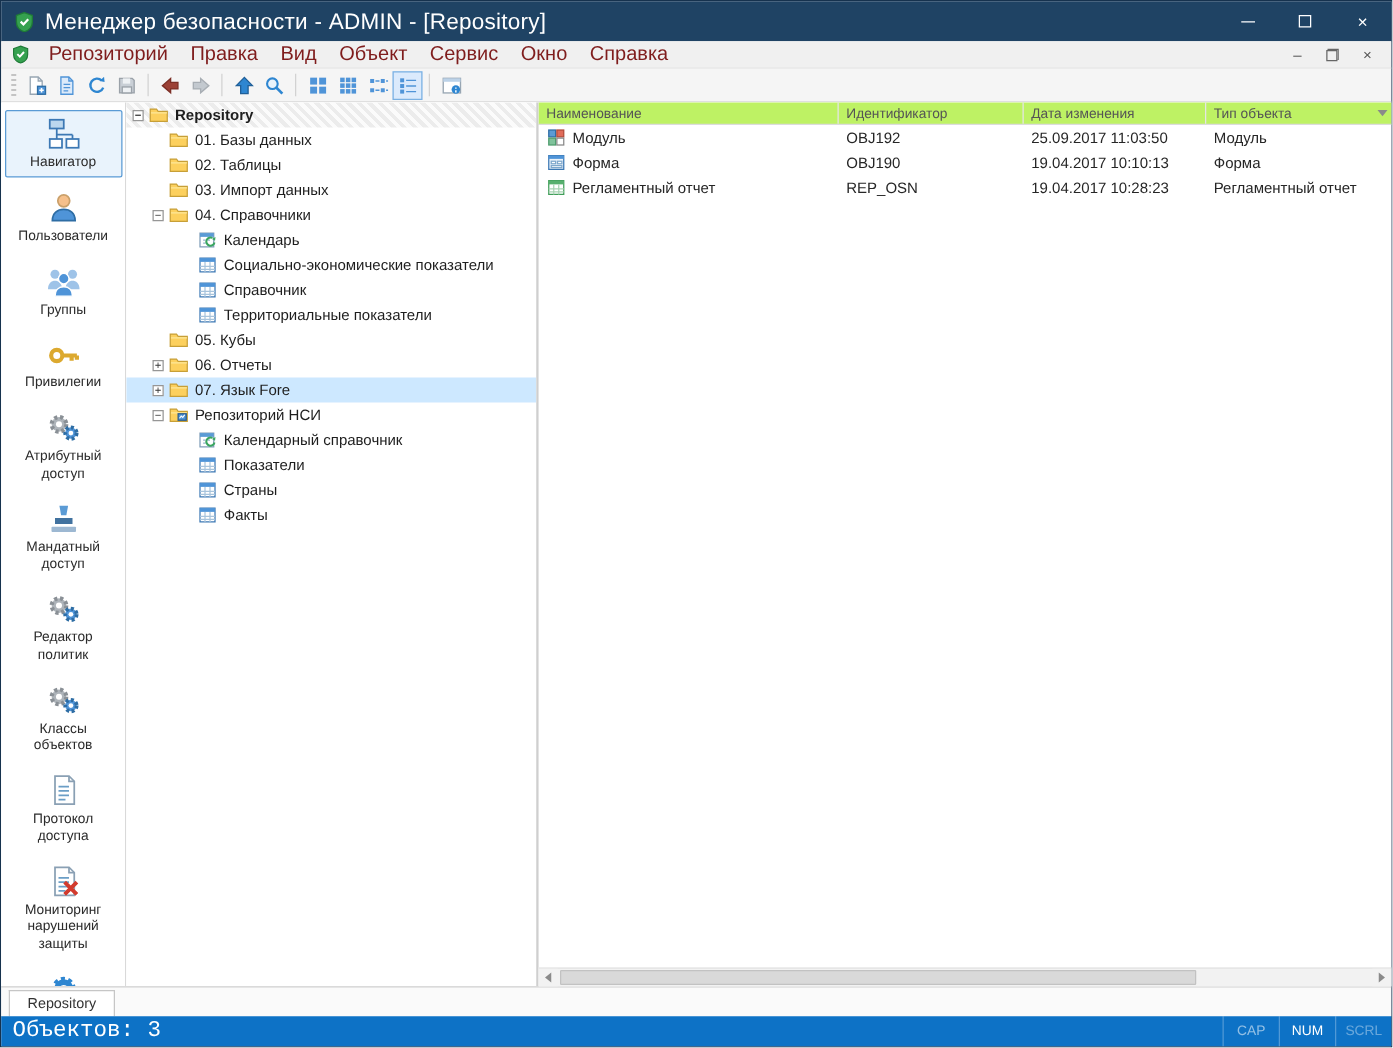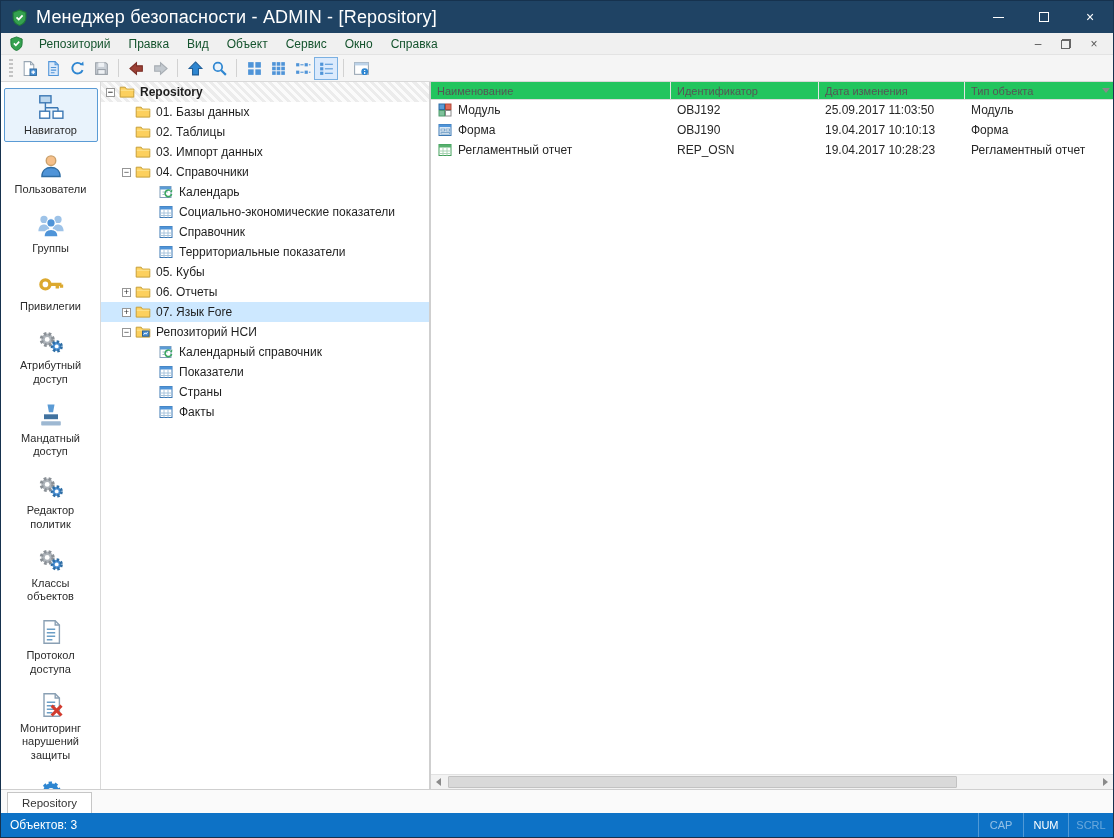--- a/index.html
+++ b/index.html
@@ -12,21 +12,21 @@
   .titlebar .app-ic{width:17px;height:17px;margin-right:8px;flex:0 0 auto;}
   .titlebar .title{font-size:18px;letter-spacing:.2px;white-space:nowrap;}
   .win-controls{margin-left:auto;display:flex;height:100%;}
   .wbtn{width:46px;height:100%;display:flex;align-items:center;justify-content:center;color:#fff;font-size:14px;cursor:default;}
   .wbtn .min-glyph{display:block;width:11px;height:0;border-bottom:1px solid #fff;}
   .wbtn .max-glyph{display:block;width:10px;height:10px;border:1px solid #fff;}
 
   
   .menubar{flex:0 0 22px;background:#f0f0f0;display:flex;align-items:center;padding-left:6px;border-bottom:1px solid #e3e3e3;}
   .menubar .mdi-ic{width:15px;height:15px;margin:0 6px 0 2px;}
-  .mitem{padding:0 9px;height:100%;display:flex;align-items:center;color:#14532d;font-size:12px;cursor:default;}
+  .mitem{padding:0 9px;height:100%;display:flex;align-items:center;color:#7f1d1d;font-size:16px;cursor:default;}
   .mdi-controls{margin-left:auto;display:flex;align-items:center;padding-right:6px;gap:2px;}
   .mdibtn{width:26px;height:18px;display:flex;align-items:center;justify-content:center;color:#555;font-size:12px;}
   .mdi-restore-glyph{position:relative;width:10px;height:10px;}
   .mdi-restore-glyph::before{content:"";position:absolute;top:0;right:0;width:7px;height:7px;border:1px solid #666;}
   .mdi-restore-glyph::after{content:"";position:absolute;bottom:0;left:0;width:7px;height:7px;border:1px solid #666;background:#f0f0f0;}
 
   
   .toolbar{flex:0 0 27px;background:#f5f5f5;display:flex;align-items:center;padding:0 4px;border-bottom:1px solid #d8d8d8;}
   .grip{width:4px;height:18px;margin:0 4px;background:repeating-linear-gradient(to bottom,#c4c4c4 0 2px,transparent 2px 4px);}
   .tsep{width:1px;height:18px;background:#d2d2d2;margin:0 5px;}
@@ -51,21 +51,21 @@
   .trow.lvl2{padding-left:44px;}
   .trow.root{font-weight:bold;background:repeating-linear-gradient(45deg,#ececec 0 3px,#fbfbfb 3px 6px);}
   .trow.sel{background:#cde8ff;}
   .exp{flex:0 0 9px;height:9px;border:1px solid #969696;background:#fff;font-size:9px;line-height:7px;text-align:center;color:#333;margin-right:4px;}
   .exp:empty{visibility:hidden;}
   .tic16{width:16px;height:16px;margin-right:5px;flex:0 0 auto;}
   .tlabel{font-size:12px;color:#1e1e1e;}
 
   
   .listpanel{flex:1 1 auto;display:flex;flex-direction:column;position:relative;background:#fff;min-width:0;}
-  .lheader{flex:0 0 18px;display:flex;background:#22c55e;border-bottom:1px solid #dcdcdc;position:relative;}
+  .lheader{flex:0 0 18px;display:flex;background:#bef264;border-bottom:1px solid #dcdcdc;position:relative;}
   .hcell{display:flex;align-items:center;padding-left:6px;font-size:11px;color:#555;border-right:1px solid #e5e5e5;}
   .c-name{flex:0 0 240px;}
   .c-id{flex:0 0 148px;}
   .c-date{flex:0 0 146px;}
   .c-type{flex:1 1 auto;border-right:none;}
   .hdr-filter{position:absolute;right:3px;top:6px;width:0;height:0;border-left:4px solid transparent;border-right:4px solid transparent;border-top:5px solid #8a8a8a;}
   .lrow{height:20px;display:flex;align-items:center;cursor:default;}
   .lcell{padding-left:6px;font-size:12px;color:#262626;display:flex;align-items:center;overflow:hidden;white-space:nowrap;}
   .lcell .tic16{margin-right:5px;}
   .listbody{flex:1 1 auto;}
@@ -77,21 +77,21 @@
   .tri-r{width:0;height:0;border-top:4px solid transparent;border-bottom:4px solid transparent;border-left:5px solid #8a8a8a;}
   .strack{flex:1 1 auto;position:relative;}
   .sthumb{position:absolute;left:2px;top:1px;height:12px;width:78%;background:#d9d9d9;border:1px solid #c2c2c2;border-radius:1px;}
 
   
   .tabstrip{flex:0 0 24px;background:#fafafa;border-top:1px solid #cfcfcf;display:flex;align-items:flex-end;padding-left:6px;}
   .btab{height:21px;padding:0 14px;background:#fff;border:1px solid #c6c6c6;border-bottom:none;display:flex;align-items:center;font-size:11.5px;color:#333;cursor:default;}
 
   
   .statusbar{flex:0 0 24px;background:#0d72c6;color:#fff;display:flex;align-items:center;}
-  .status-left{padding-left:9px;font-size:12px;}
+  .status-left{padding-left:9px;font-size:18px;font-family:Liberation Mono, monospace;}
   .status-spacer{flex:1 1 auto;}
   .sind{width:45px;text-align:center;font-size:11px;height:100%;display:flex;align-items:center;justify-content:center;border-left:1px solid rgba(255,255,255,.28);}
   .sind.dim{color:rgba(255,255,255,.55);}
   .sind.active{color:#fff;font-weight:normal;}
   .sind.dimmer{color:rgba(255,255,255,.38);}
 </style>
 </head>
 <body>
 
 <svg width="0" height="0" style="position:absolute" aria-hidden="true">

